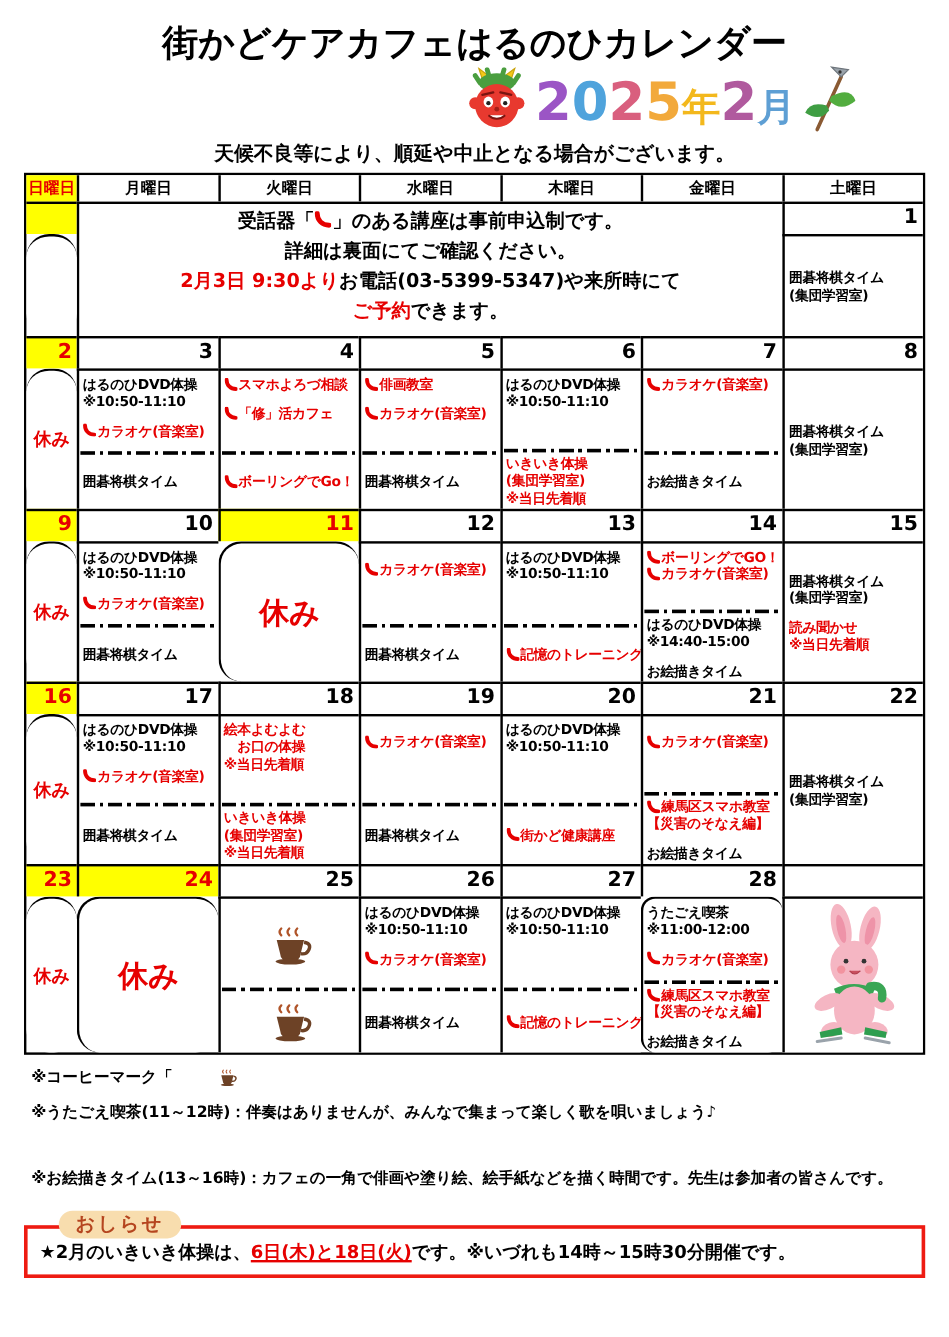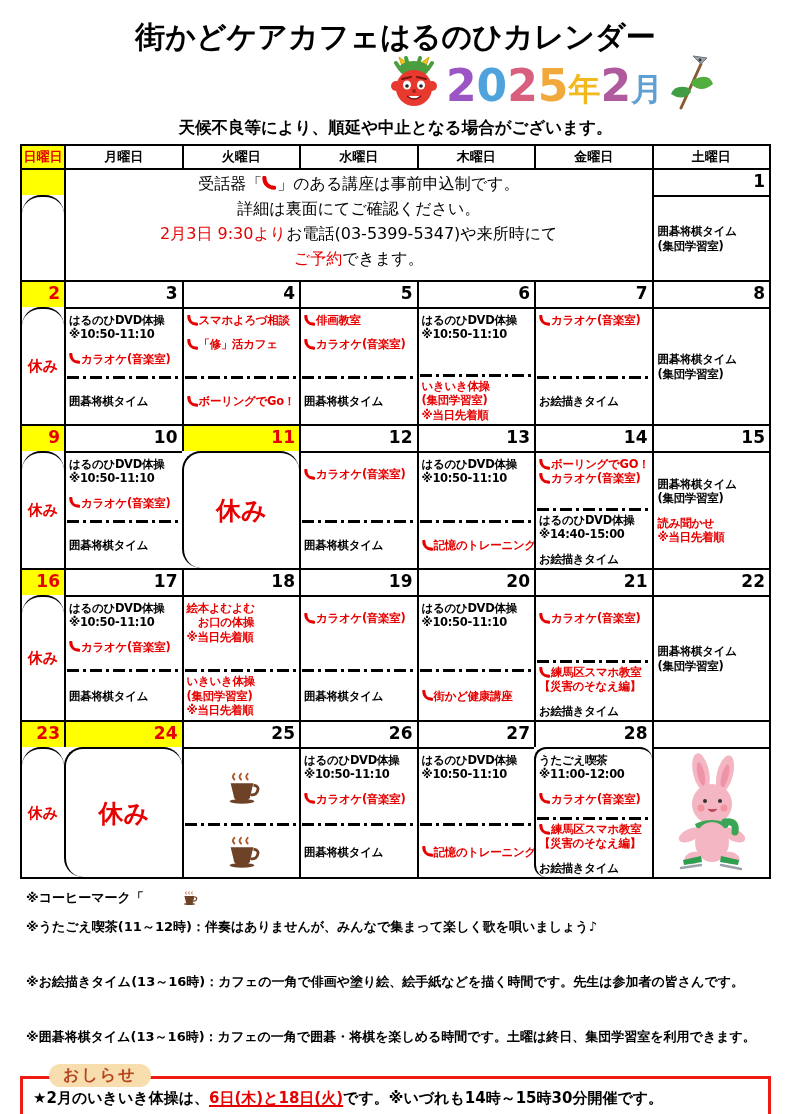--- a/index.html
+++ b/index.html
@@ -18,21 +18,21 @@
   .cal>div{border-left:2px solid #000;border-top:2px solid #000;box-sizing:border-box;overflow:hidden;background:#fff;}
   .cal>div.c0{border-left:none;}
   .cal>div.r0{border-top:none;}
   .hd{display:flex;align-items:center;justify-content:center;font-size:13px;font-weight:bold;background:#c4c4c4;}
   .hd.sun{background:#ffff00;color:#e60000;}
   .datecell{font-size:17px;font-weight:bold;text-align:right;padding:3px 4px 0 0;line-height:1;}
   .datecell.hol{background:#ffff00;color:#e60000;}
   .rest{background:#ffff00;display:flex;align-items:center;justify-content:center;color:#e60000;font-weight:bold;font-size:15px;border-radius:19px;}
   .rest.big{font-size:25px;}
   .msgcell{display:flex;flex-direction:column;justify-content:center;align-items:center;padding:4px 2px 10px;}
-  .msg-line{font-size:16px;font-weight:normal;line-height:1.55;text-align:center;white-space:nowrap;}
+  .msg-line{font-size:16px;font-weight:bold;line-height:1.55;text-align:center;white-space:nowrap;}
   .msg-line .red{color:#e60000;}
   .split{display:flex;flex-direction:column;padding:0;}
   .sec-top{height:55%;padding:4px 2px 0 3px;display:flex;flex-direction:column;align-items:flex-start;}
   .sec-bot{flex:1;padding:2px 2px 2px 3px;display:flex;flex-direction:column;justify-content:center;}
   .divider{height:3px;margin:0 1px;flex:0 0 auto;
      background:repeating-linear-gradient(90deg,#000 0 12px,transparent 12px 16px,#000 16px 19px,transparent 19px 23px);}
   .plaincell{display:flex;flex-direction:column;justify-content:center;padding:2px 2px 2px 4px;}
   .evt{display:flex;align-items:center;font-size:11.5px;font-weight:bold;line-height:1.25;white-space:nowrap;letter-spacing:-0.3px;}
   .evt.red{color:#e60000;}
   .evt.gap{margin-top:10px;}
@@ -626,23 +626,20 @@
         <path d="M32 16 q7 1 4 7 q-2 4 -7 3" fill="none" stroke="#6d4226" stroke-width="3"></path>
         <ellipse cx="20" cy="33" rx="13" ry="2.5" fill="#6d4226"></ellipse>
       </svg>
     </div>
     <div class="note">
       <span>※うたごえ喫茶(11～12時)：伴奏はありませんが、みんなで集まって楽しく歌を唄いましょう♪</span>
     </div>
     <div class="note sp">
       <span>※お絵描きタイム(13～16時)：カフェの一角で俳画や塗り絵、絵手紙などを描く時間です。先生は参加者の皆さんです。</span>
     </div>
-    <div class="note sp">
-      <span>※囲碁将棋タイム(13～16時)：カフェの一角で囲碁・将棋を楽しめる時間です。土曜は終日、集団学習室を利用できます。</span>
-    </div>
   </div>
 
 <div class="notice">
   <span class="notice-label">おしらせ</span>
   <div id="notice-lines">
       <div class="notice-line"><span>★2月のいきいき体操は、</span><span class="red-u">6日(木)と18日(火)</span><span>です。※いづれも14時～15時30分開催です。</span></div>
     </div>
 </div>
 
 </body></html>

